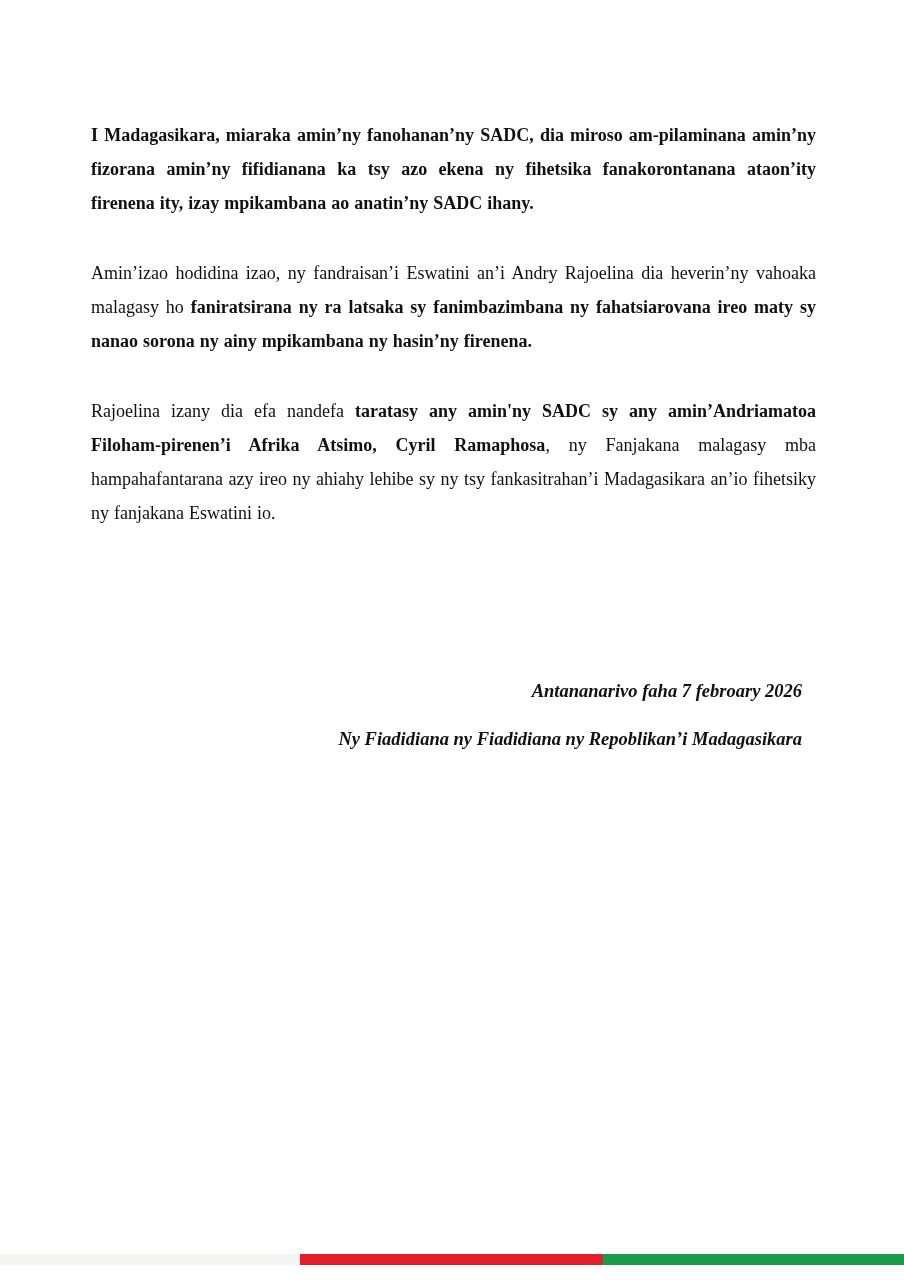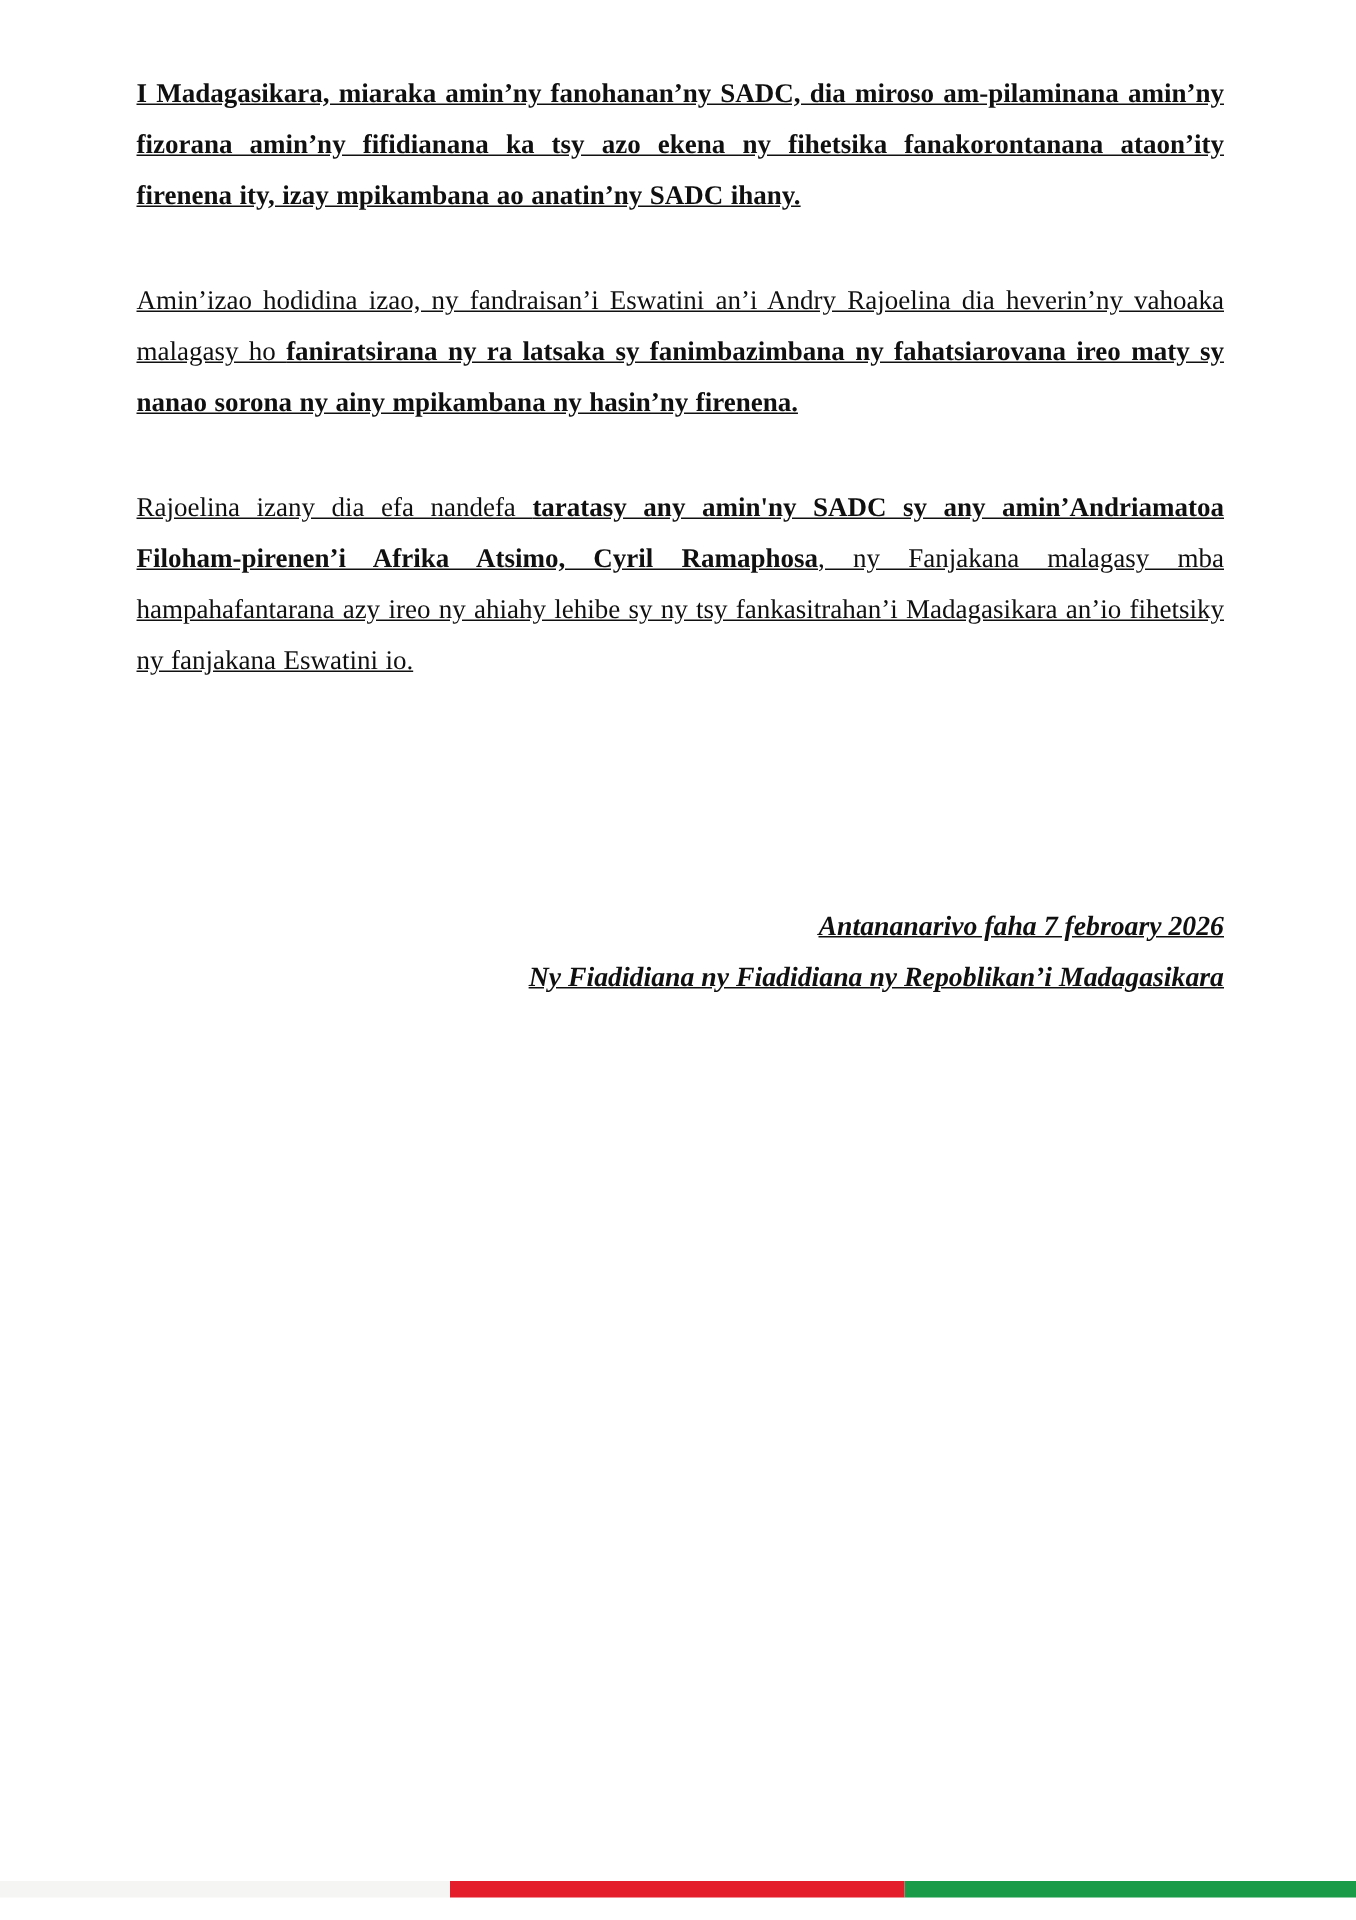--- a/index.html
+++ b/index.html
@@ -11,46 +11,45 @@
     position: relative;
     width: 904px;
     height: 1280px;
     background: #ffffff;
     overflow: hidden;
     font-family: "Liberation Serif", serif;
     color: #101010;
   }
   .content {
     position: absolute;
-    top: 11px;
+    top: 0;
     left: 91px;
     width: 725px;
-    padding-top: 34px;
-    text-decoration: underline;
+    padding-top: 118px;
   }
   .para {
     font-size: 18px;
     line-height: 34px;
     text-align: justify;
     margin: 0 0 36px 0;
     word-spacing: 0.5px;
   }
   .para .bold {
     font-weight: bold;
   }
   .signature {
     margin-top: 144px;
     text-align: right;
     font-weight: bold;
     font-style: italic;
     font-size: 18.5px;
     line-height: 34px;
   }
   .signature p {
-    margin: 0;
+    margin: 14px;
   }
   .flag-stripe {
     position: absolute;
     left: 0;
     top: 1254px;
     width: 904px;
     height: 11px;
     display: flex;
   }
   .flag-stripe .seg-white { width: 300px; height: 100%; }

